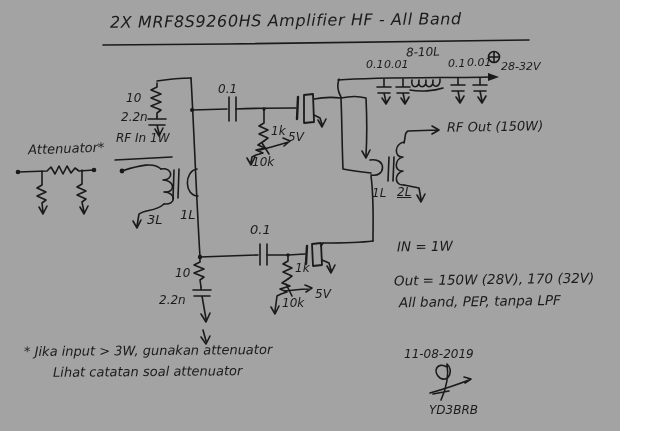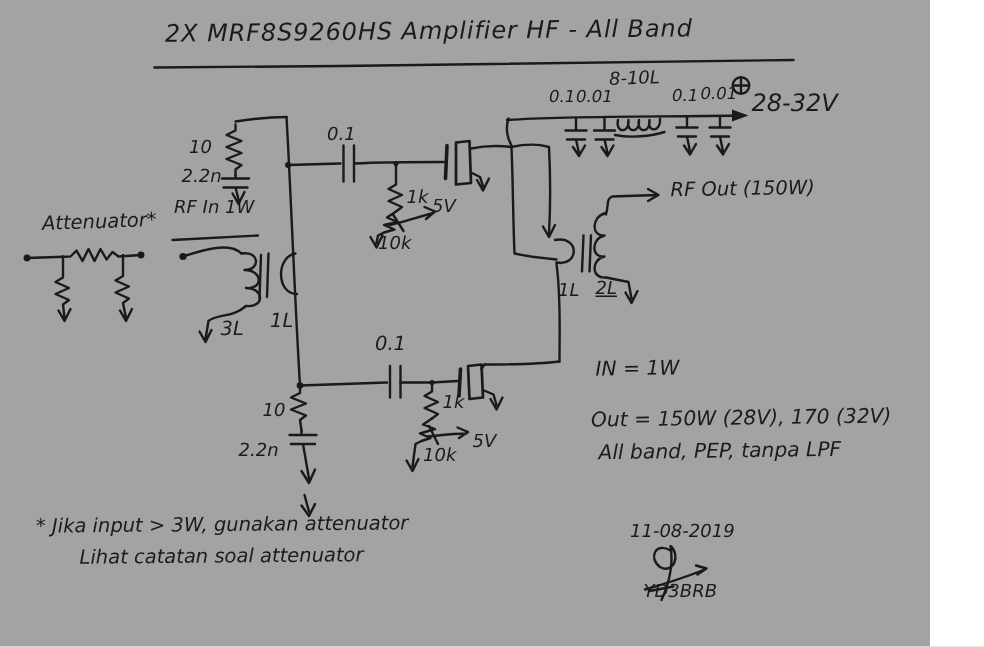--- a/index.html
+++ b/index.html
@@ -18,21 +18,21 @@
     font-style:italic;
     font-family:"DejaVu Sans",sans-serif;
     line-height:1;
   }
   .t-title{font-size:16px;letter-spacing:0.6px;transform:rotate(-0.6deg);}
   .t-note{font-size:13.5px;transform:rotate(-0.8deg);}
   .t-foot{font-size:13px;transform:rotate(-0.5deg);}
   .t-sm{font-size:11px;}
   .t-md{font-size:12px;}
   .t-lg{font-size:13px;}
-  .t-v{font-size:16px;}
+  .t-v{font-size:11px;}
 </style>
 </head>
 <body>
 
 <div id="sheet">
 
   <svg width="656" height="431" viewBox="0 0 656 431" stroke="#1a1a1a" stroke-width="1.6" fill="none" stroke-linecap="round" stroke-linejoin="round">
 
     <path d="M103,45 C250,44 420,42 529,40"></path>
 
@@ -167,16 +167,16 @@
   <div class="label t-md" style="left:175px;top:267px;">10</div>
   <div class="label t-md" style="left:159px;top:294px;">2.2n</div>
 
   <div class="label t-note" style="left:397px;top:240px;">IN = 1W</div>
   <div class="label t-note" style="left:394px;top:273px;">Out = 150W (28V), 170 (32V)</div>
   <div class="label t-note" style="left:399px;top:295px;">All band, PEP, tanpa LPF</div>
 
   <div class="label t-foot" style="left:24px;top:344px;">* Jika input &gt; 3W, gunakan attenuator</div>
   <div class="label t-foot" style="left:53px;top:365px;">Lihat catatan soal attenuator</div>
 
-  <div class="label t-md" style="left:420px;top:348px;">11-08-2019</div>
-  <div class="label t-md" style="left:429px;top:388px;">YD3BRB</div>
+  <div class="label t-md" style="left:404px;top:348px;">11-08-2019</div>
+  <div class="label t-md" style="left:429px;top:404px;">YD3BRB</div>
 
 </div>
 
 </body></html>

